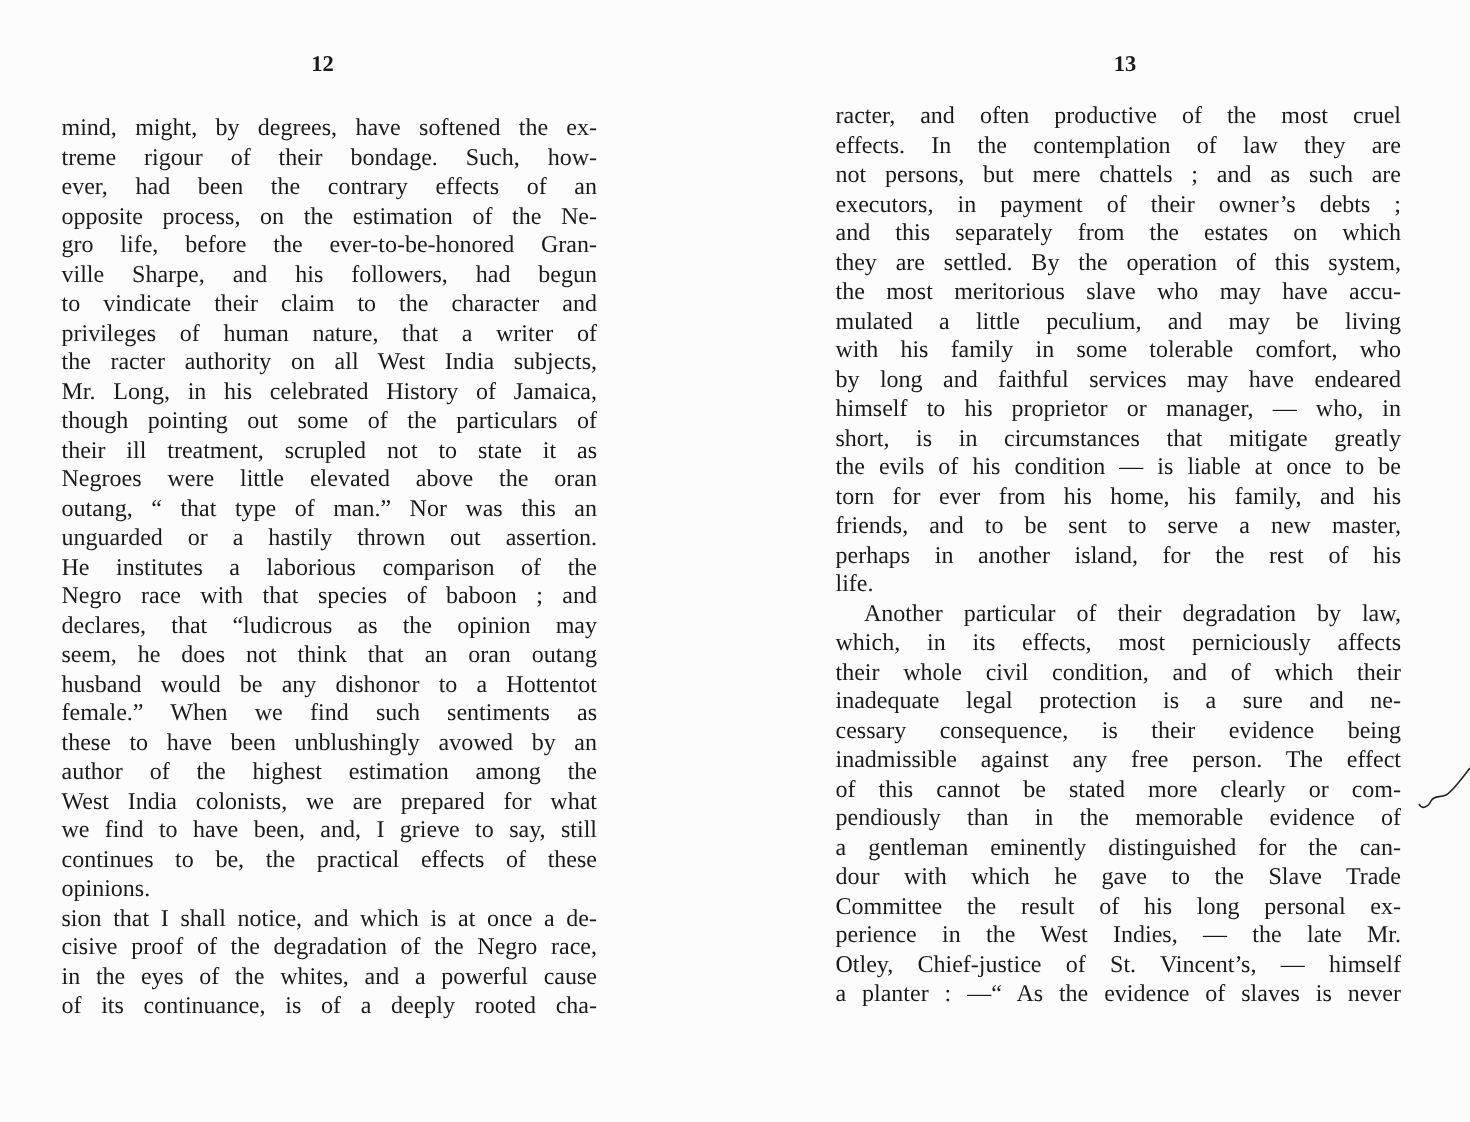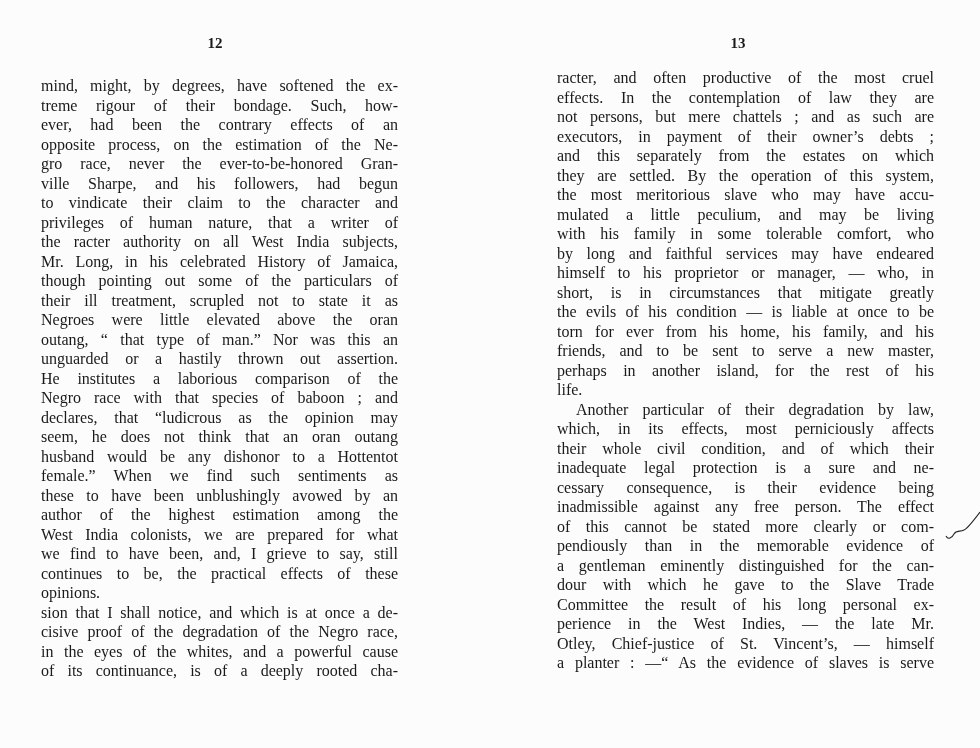--- a/index.html
+++ b/index.html
@@ -11,21 +11,21 @@
     position: relative;
   }
   .page { position: absolute; top: 0; height: 704px; }
   .page-left { left: 0; width: 490px; }
   .page-right { left: 490px; width: 490px; }
   .page-num {
     position: absolute; top: 35px;
     font-size: 15px; font-weight: bold; text-align: center; width: 40px;
   }
   .page-left .page-num { left: 195px; }
-  .page-right .page-num { left: 228px; }
+  .page-right .page-num { left: 240px; }
   .text-block { position: absolute; }
   .page-left .text-block { left: 41px; top: 76px; width: 357px; }
   .page-right .text-block { left: 67px; top: 68px; width: 377px; }
   .line {
     display: block; height: 19.5px; line-height: 19.5px;
     font-size: 16px; white-space: nowrap;
     text-align: justify; text-align-last: justify;
   }
   .line.last { text-align-last: left; }
   .line.indent { padding-left: 19px; }
@@ -34,21 +34,21 @@
 </head>
 <body>
 
 <div class="page page-left">
   <div class="page-num">12</div>
   <div class="text-block" id="left-text">
       <span class="line">mind, might, by degrees, have softened the ex-</span>
       <span class="line">treme rigour of their bondage. Such, how-</span>
       <span class="line">ever, had been the contrary effects of an</span>
       <span class="line">opposite process, on the estimation of the Ne-</span>
-      <span class="line">gro race, never the ever-to-be-honored Gran-</span>
+      <span class="line">gro life, before the ever-to-be-honored Gran-</span>
       <span class="line">ville Sharpe, and his followers, had begun</span>
       <span class="line">to vindicate their claim to the character and</span>
       <span class="line">privileges of human nature, that a writer of</span>
       <span class="line">the racter authority on all West India subjects,</span>
       <span class="line">Mr. Long, in his celebrated History of Jamaica,</span>
       <span class="line">though pointing out some of the particulars of</span>
       <span class="line">their ill treatment, scrupled not to state it as</span>
       <span class="line">Negroes were little elevated above the oran</span>
       <span class="line">outang, “ that type of man.” Nor was this an</span>
       <span class="line">unguarded or a hastily thrown out assertion.</span>
@@ -97,19 +97,19 @@
       <span class="line">inadequate legal protection is a sure and ne-</span>
       <span class="line">cessary consequence, is their evidence being</span>
       <span class="line">inadmissible against any free person. The effect</span>
       <span class="line">of this cannot be stated more clearly or com-</span>
       <span class="line">pendiously than in the memorable evidence of</span>
       <span class="line">a gentleman eminently distinguished for the can-</span>
       <span class="line">dour with which he gave to the Slave Trade</span>
       <span class="line">Committee the result of his long personal ex-</span>
       <span class="line">perience in the West Indies, — the late Mr.</span>
       <span class="line">Otley, Chief-justice of St. Vincent’s, — himself</span>
-      <span class="line">a planter : —“ As the evidence of slaves is serve</span>
+      <span class="line">a planter : —“ As the evidence of slaves is never</span>
     </div>
 </div>
 
 <svg class="margin-mark" viewBox="0 0 40 40">
   <path d="M36 2 C30 10, 24 18, 20 20 C16 22, 12 20, 10 24 C8 28, 4 30, 2 26" fill="none" stroke="#222" stroke-width="1.1"></path>
 </svg>
 
 </body></html>

